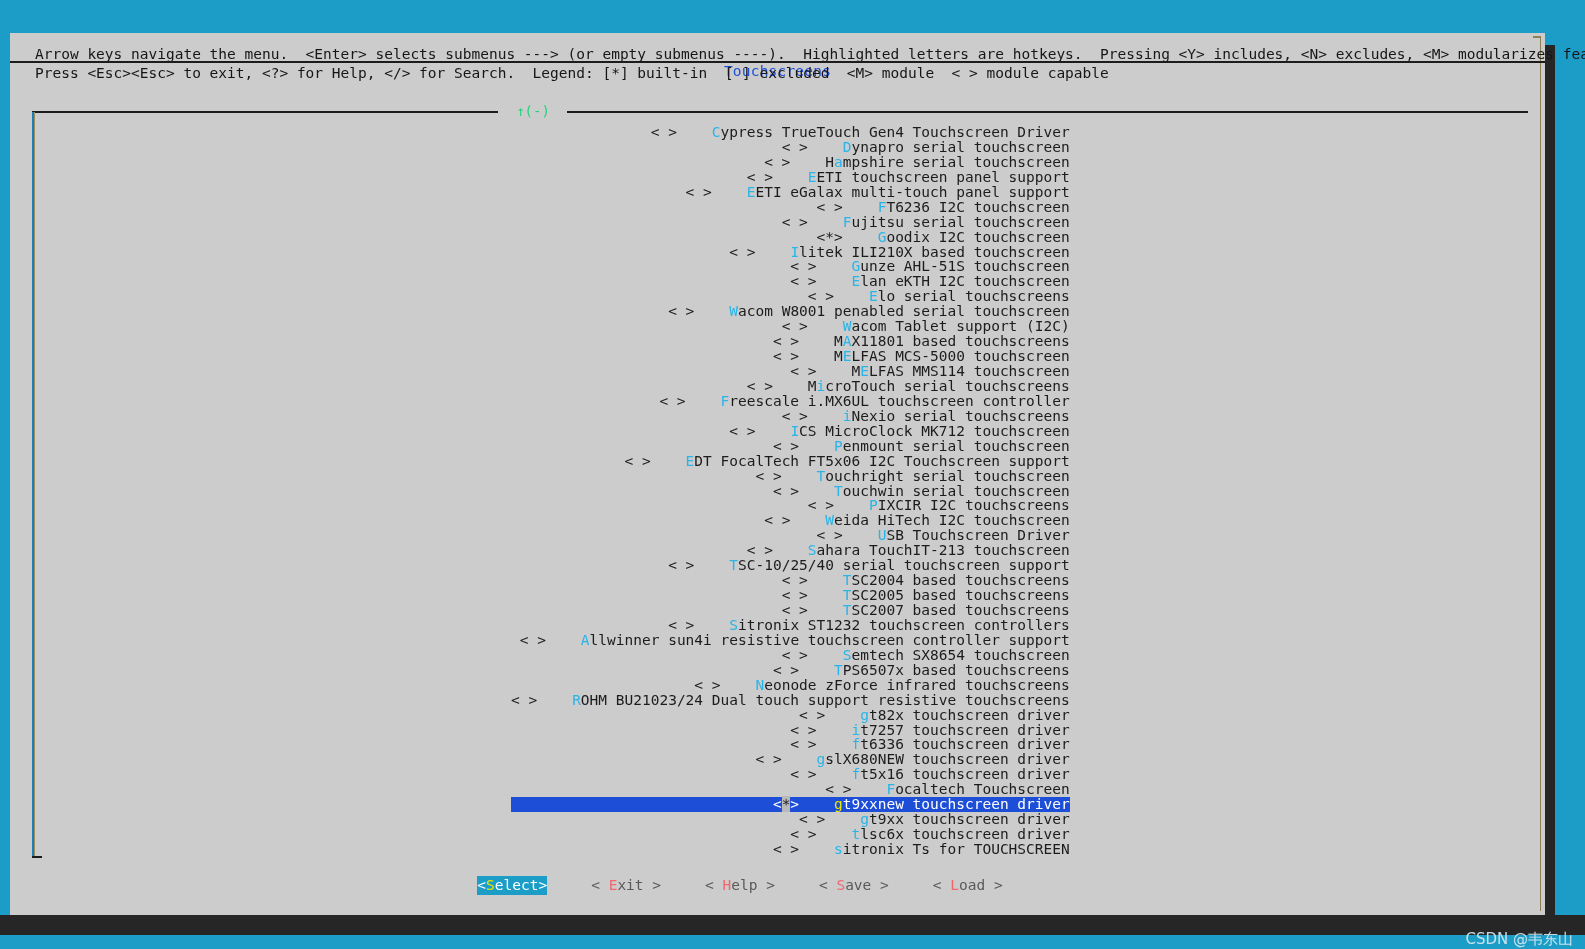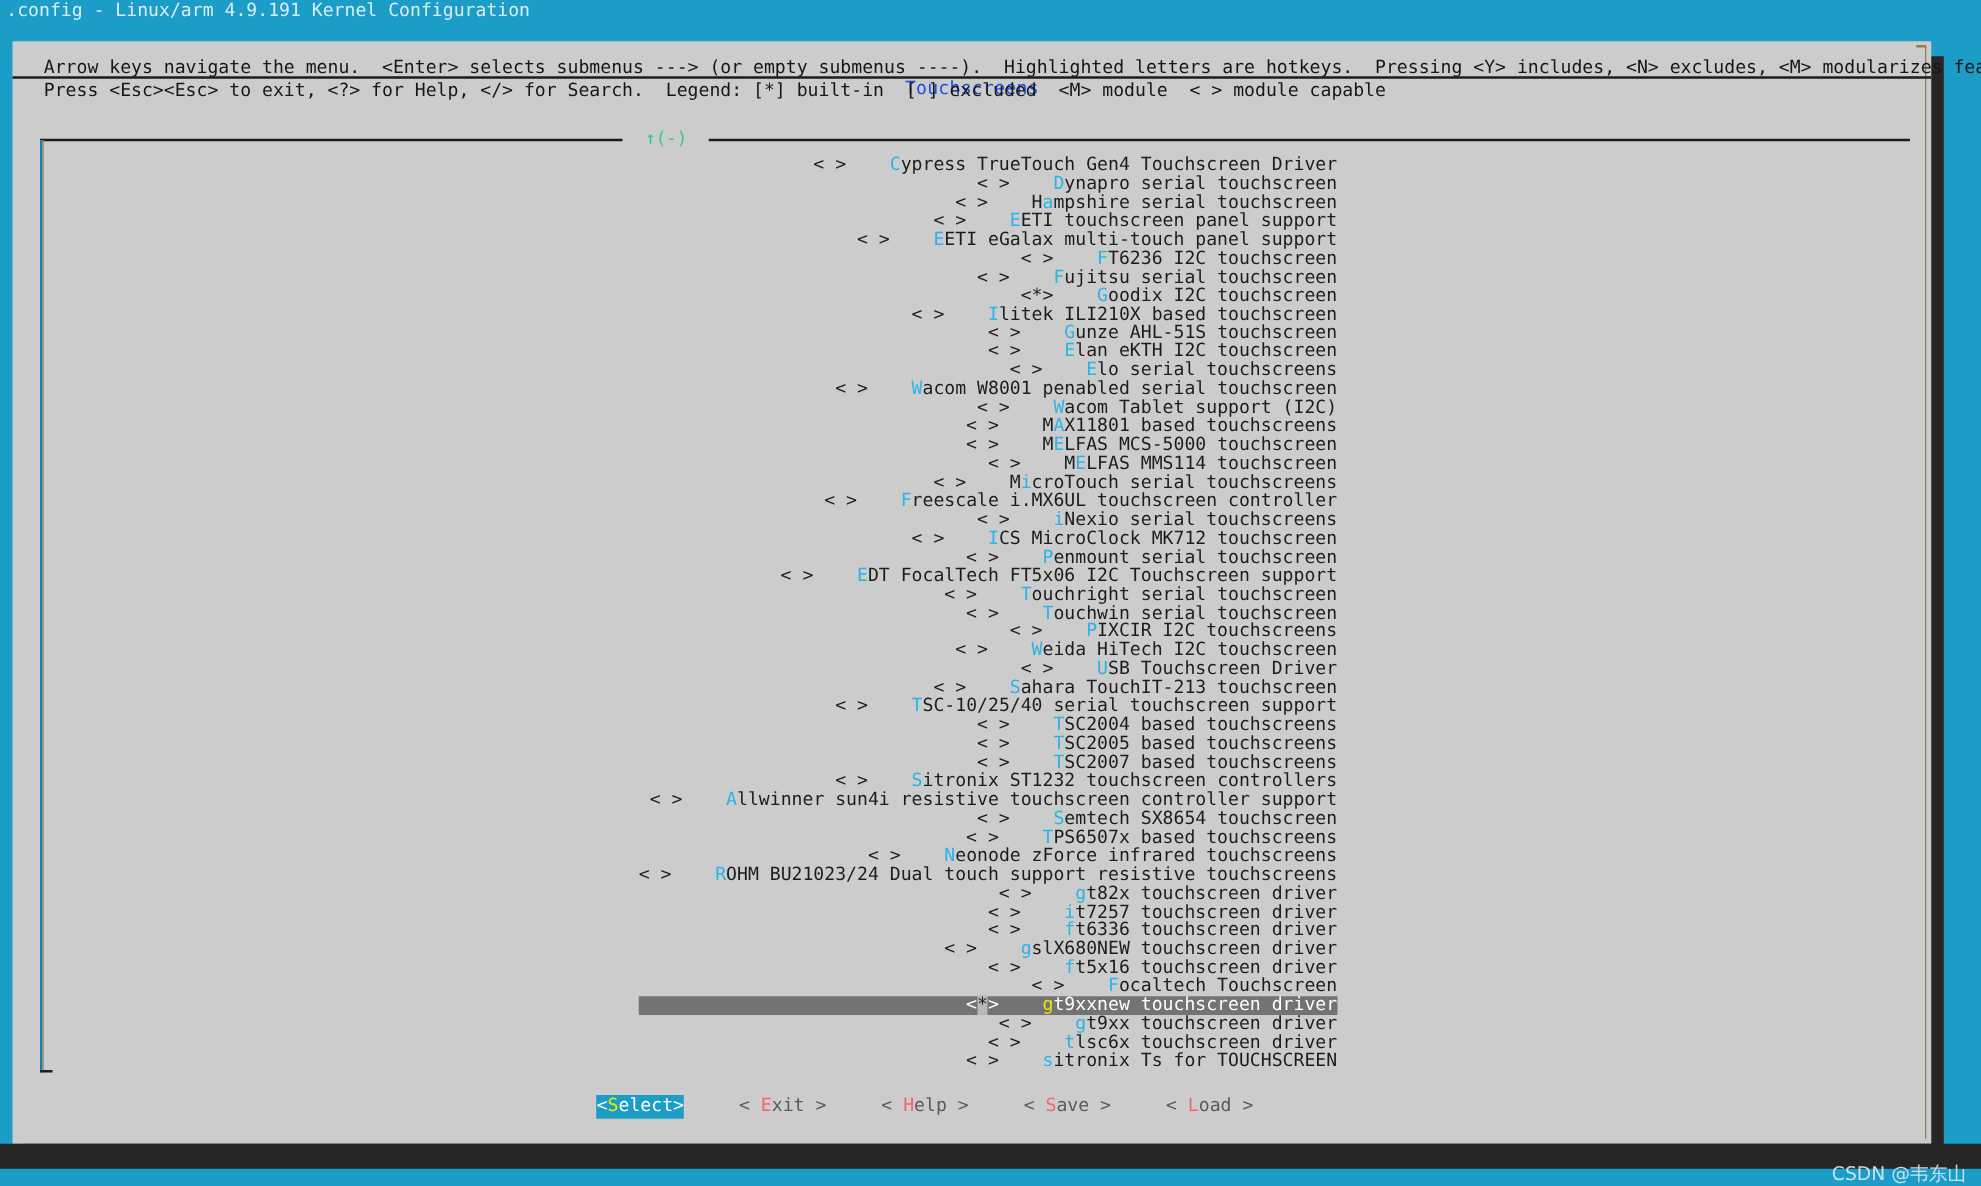--- a/index.html
+++ b/index.html
@@ -188,21 +188,21 @@
     color: transparent;
   }
   .hk {
     color: #2ab4e8;
   }
   .lbl {
     color: #1c1c1c;
   }
   
   .row.selected {
-    background: #737373;
+    background: #1d4ed8;
   }
   .row.selected .mark { color: #ffffff; }
   .row.selected .hk   { color: #e8e800; }
   .row.selected .lbl  { color: #ffffff; }
   .row.selected .cursor {
     background: #b9b9b9;
     color: #1c1c1c;
   }
 
   
@@ -253,29 +253,20 @@
     font-family: "DejaVu Sans", "Liberation Sans", sans-serif;
     opacity: 0.92;
     margin-top: 12px;
   }
 </style>
 </head>
 <body>
 
 <div id="screen">
 
-  <div id="header">
-    <div id="title-line">.config - Linux/arm 4.9.191 Kernel Configuration</div>
-    <div id="breadcrumb-line">
-      <span class="bc-wrap">
-        <span>→ Device Drivers → Input device support → Touchscreens</span>
-        <span class="bc-rule"></span>
-      </span>
-    </div>
-  </div>
 
   <div id="dialog-shadow"></div>
 
   <div id="dialog">
 
     <div id="dialog-frame-r"></div>
     <div id="dialog-frame-r-cap"></div>
 
     <div id="dialog-caption">Touchscreens</div>
 

